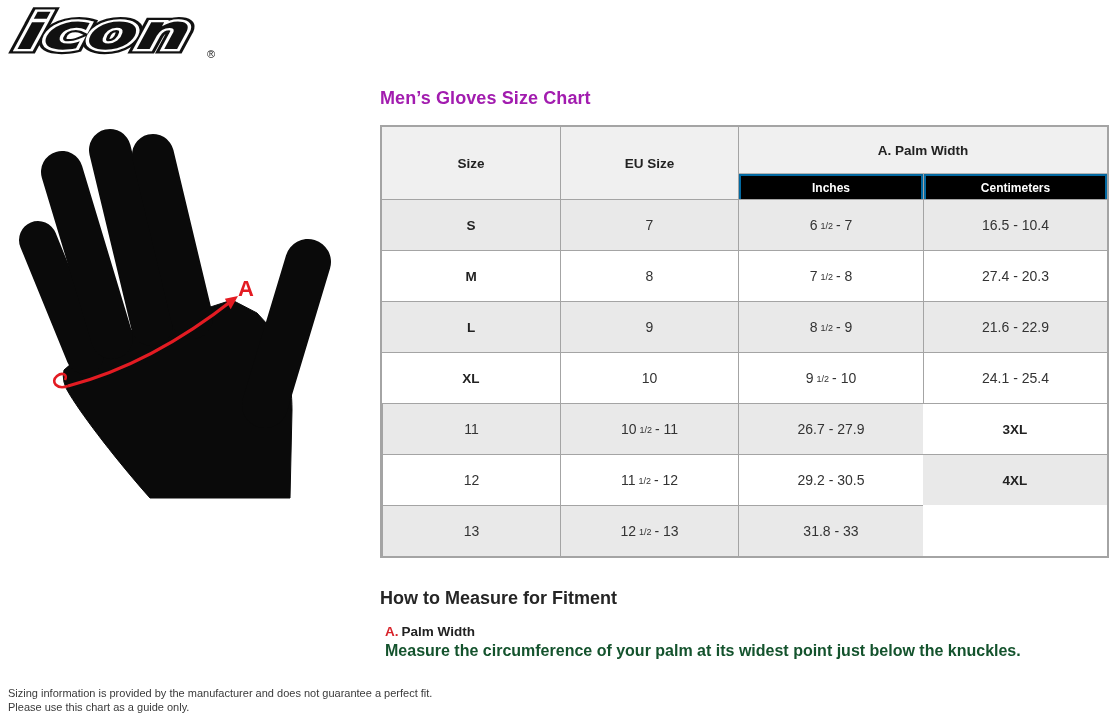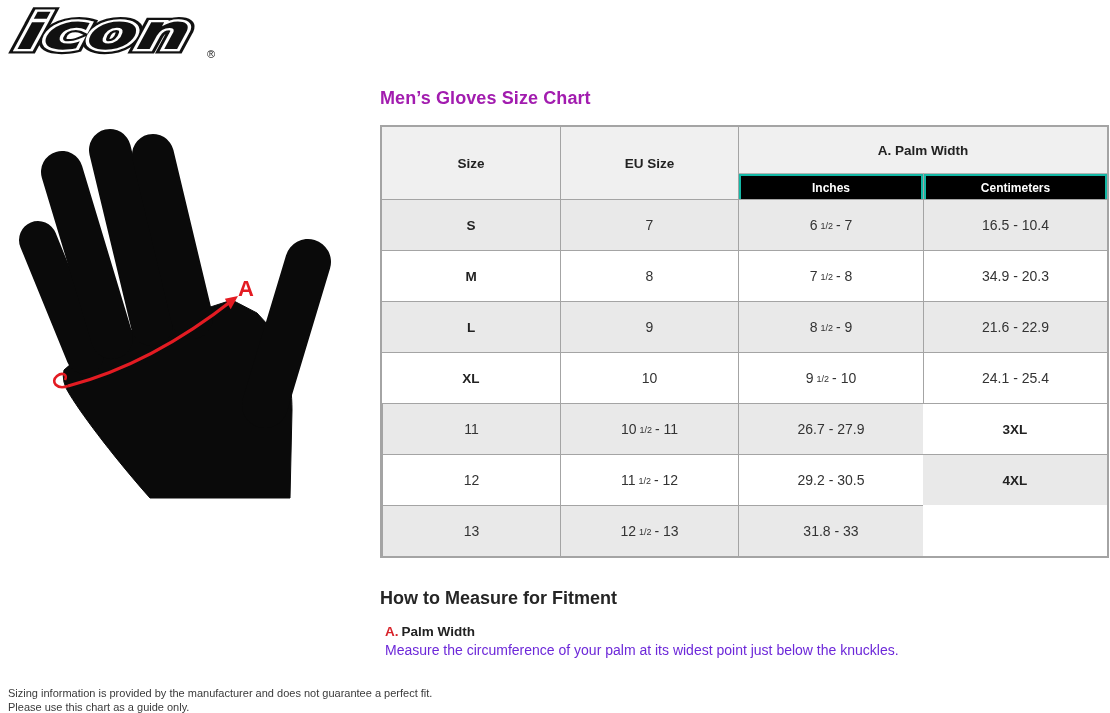--- a/index.html
+++ b/index.html
@@ -35,21 +35,21 @@
     background: #fff;
   }
   .cell { display: flex; align-items: center; justify-content: center; }
   .th {
     background: #f0f0f0; font-weight: bold; font-size: 13.5px; color: #222;
   }
   .th-size { grid-column: 1; grid-row: 1 / span 2; }
   .th-eu   { grid-column: 2; grid-row: 1 / span 2; border-left: 1px solid #a4a4a4; }
   .th-palm { grid-column: 3 / span 2; grid-row: 1; border-left: 1px solid #a4a4a4; }
   .sub {
-    grid-row: 2; background: #14b8a6; border-top: 1px solid #b5b5b5;
+    grid-row: 2; background: #0369a1; border-top: 1px solid #b5b5b5;
     padding: 2px 2px 0 2px;
   }
   .sub-in { grid-column: 3; border-left: 1px solid #a4a4a4; }
   .sub-cm { grid-column: 4; border-left: 1px solid #a4a4a4; align-items: flex-end; }
   .sub .bar {
     background: #000; color: #fff; width: 100%; height: 100%;
     display: flex; align-items: center; justify-content: center;
     font-weight: bold; font-size: 12px;
   }
   .td {
@@ -65,21 +65,21 @@
   
   .measure-heading {
     position: absolute; left: 380px; top: 588px;
     font-size: 18px; font-weight: bold; color: #252525;
   }
   .measure-item { position: absolute; left: 385px; top: 624px; font-size: 13.5px; }
   .measure-key { color: #d8232a; font-weight: bold; }
   .measure-name { color: #222; font-weight: bold; margin-left: 3px; }
   .measure-desc {
     position: absolute; left: 385px; top: 642px;
-    font-size: 14px; color: #6d28d9;
+    font-size: 16px; color: #14532d; font-weight: bold;
   }
 
   
   .footer { position: absolute; left: 8px; top: 686px; font-size: 11px; color: #3a3a3a; line-height: 14px; }
 </style>
 </head>
 <body>
 
 <div class="logo-wrap">
   <svg width="250" height="66" viewBox="0 0 250 66">
@@ -146,21 +146,21 @@
     </div>
   <div class="cell td c4 row-alt">16.5 - 10.4</div>
 
   <div class="cell td c1 size-val">M</div>
   <div class="cell td c2">8</div>
   <div class="cell td c3">
       <span>7</span>
       <span class="frac">1/2</span>
       <span class="in-b">- 8</span>
     </div>
-  <div class="cell td c4">34.9 - 20.3</div>
+  <div class="cell td c4">27.4 - 20.3</div>
 
   <div class="cell td c1 size-val row-alt">L</div>
   <div class="cell td c2 row-alt">9</div>
   <div class="cell td c3 row-alt">
       <span>8</span>
       <span class="frac">1/2</span>
       <span class="in-b">- 9</span>
     </div>
   <div class="cell td c4 row-alt">21.6 - 22.9</div>
 

